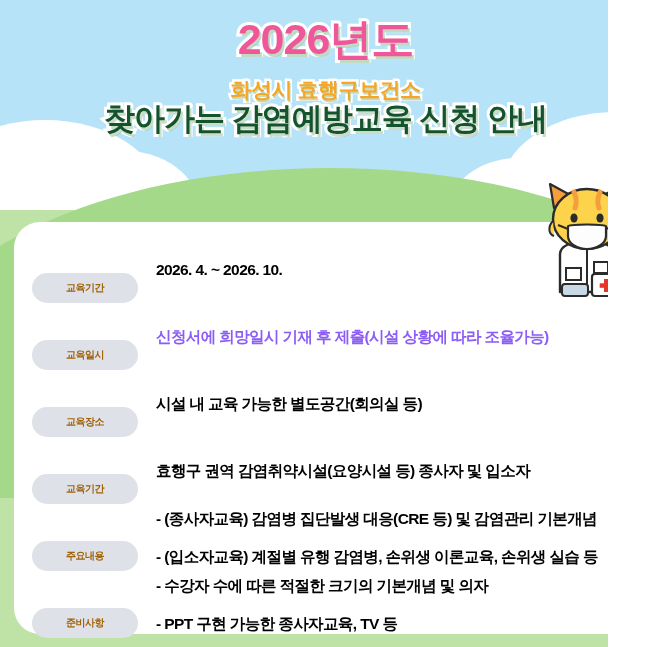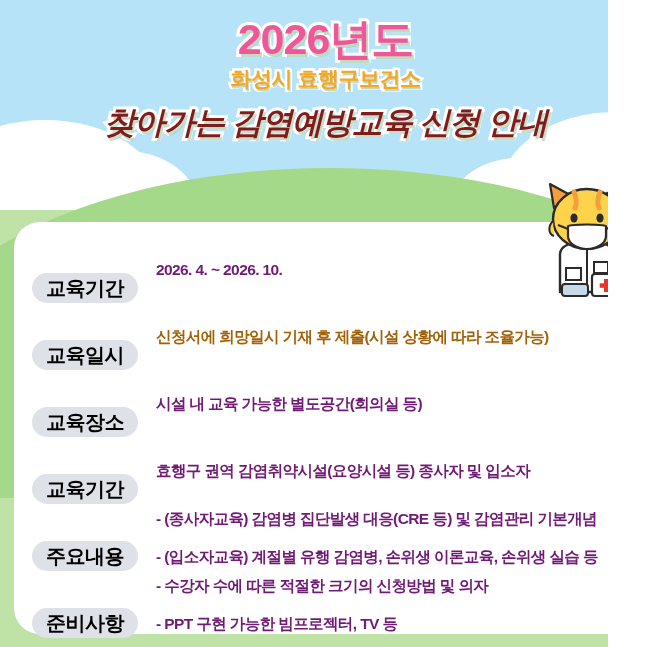--- a/index.html
+++ b/index.html
@@ -69,43 +69,42 @@
   .t-year {
     font-size: 43px;
     font-weight: bold;
     letter-spacing: -1px;
     color: #f0579b;
     -webkit-text-stroke: 6px #ffffff;
     paint-order: stroke fill;
     text-shadow: 2px 3px 0 rgba(120,170,120,.45);
   }
   .t-office {
-    margin-top: 6px;
+    margin-top: 17px;
     font-size: 21px;
     font-weight: bold;
     letter-spacing: -0.5px;
     color: #f5a623;
     -webkit-text-stroke: 5px #ffffff;
     paint-order: stroke fill;
     text-shadow: 1px 2px 0 rgba(120,170,120,.45);
   }
   .t-green {
     margin-top: 4px;
     font-size: 31px;
     font-weight: bold;
     letter-spacing: -1px;
     color: #2e7d4f;
     -webkit-text-stroke: 6px #ffffff;
     paint-order: stroke fill;
     text-shadow: 2px 3px 0 rgba(120,170,120,.40);
   }
   .t-green.line2 {
-    color: #7f1d1d;
-    margin-top: 18px;
-    font-style: italic;
+    color: #14532d;
+    margin-top: 3px;
   }
 
   
   .mascot {
     position: absolute;
     left: 530px;
     top: 176px;
     width: 118px;
     height: 125px;
     z-index: 7;
@@ -132,40 +131,40 @@
     padding: 0 12px 0 18px;
   }
   .row.tall { min-height: 58px; }
 
   .pill {
     flex: 0 0 auto;
     width: 106px;
     height: 30px;
     border-radius: 16px;
     background: #dfe1e8;
-    color: #000000;
-    font-size: 20px;
+    color: #a16207;
+    font-size: 10px;
     font-weight: bold;
     letter-spacing: -0.5px;
     display: flex;
     align-items: center;
     justify-content: center;
     margin-top: 37px;
   }
 
   .value {
     flex: 1 1 auto;
     margin-left: 18px;
     font-size: 15.5px;
     font-weight: bold;
     letter-spacing: -0.6px;
-    color: #701a75;
+    color: #000000;
     line-height: 1.28;
   }
-  .value.red { color: #a16207; }
+  .value.red { color: #8b5cf6; }
   .value .ln { display: block; white-space: nowrap; }
   .value .ln + .ln { margin-top: 18px; }
 
   .mono-tel { font-family: "Liberation Sans", "DejaVu Sans", sans-serif; }
 </style>
 </head>
 <body>
 
 <div id="poster">
 
@@ -254,19 +253,19 @@
       <div class="value">
         <span class="ln">- (종사자교육) 감염병 집단발생 대응(CRE 등) 및 감염관리 기본개념</span>
         <span class="ln">- (입소자교육) 계절별 유행 감염병, 손위생 이론교육, 손위생 실습 등</span>
       </div>
     </div>
 
 
     <div class="row tall">
       <div class="pill">준비사항</div>
       <div class="value">
-        <span class="ln">- 수강자 수에 따른 적절한 크기의 신청방법 및 의자</span>
-        <span class="ln">- PPT 구현 가능한 빔프로젝터, TV 등</span>
+        <span class="ln">- 수강자 수에 따른 적절한 크기의 기본개념 및 의자</span>
+        <span class="ln">- PPT 구현 가능한 종사자교육, TV 등</span>
       </div>
     </div>
 
   </div>
 </div>
 
 </body></html>

